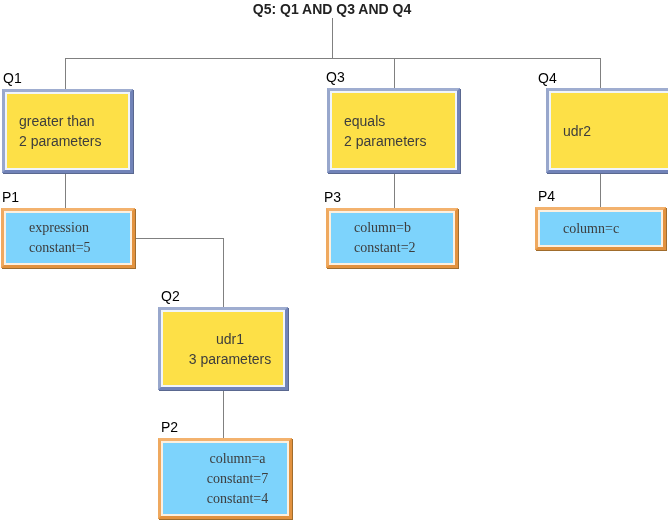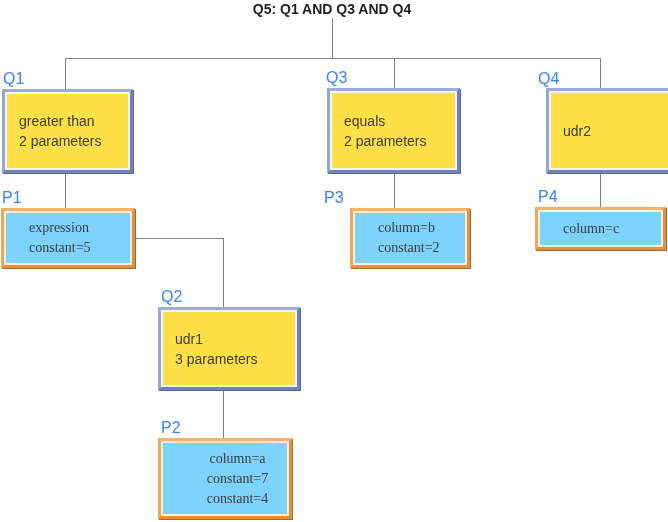--- a/index.html
+++ b/index.html
@@ -9,21 +9,21 @@
     font-family:"Liberation Sans","DejaVu Sans",sans-serif;
   }
   .title{
     position:absolute;top:1px;left:332px;transform:translateX(-50%);
     white-space:nowrap;font-size:14px;font-weight:bold;color:#222;
   }
   .conn{position:absolute;background:#808080;}
   .conn.h{height:1px;}
   .conn.v{width:1px;}
   .node-label{
-    position:absolute;font-size:16px;color:#3b82f6;white-space:nowrap;
+    position:absolute;font-size:14px;color:#000000;white-space:nowrap;
   }
   .box{
     position:absolute;box-sizing:border-box;
     display:flex;flex-direction:column;justify-content:center;
     font-size:14px;line-height:20px;color:#3d3d3d;
   }
   .box span{display:block;white-space:nowrap;}
   .box.blue{
     background:#fde047;
     border:3px solid;
@@ -36,24 +36,24 @@
     border:3px solid;
     border-color:#f3b26e #e2923f #e2923f #efa95f;
     box-shadow: inset 0 0 0 2px #fdf0df, 1px 1px 0 #a8library;
     box-shadow: inset 0 0 0 2px #fdf0df, 1px 1px 0 #a06c2c;
     padding-left:25px;
     font-family:Liberation Serif, serif;
   }
   
   .pos-q1-label{left:3px;top:70px;}   .pos-q1{left:2px;top:89px;width:131px;height:84px;}
   .pos-p1-label{left:2px;top:189px;}  .pos-p1{left:1px;top:208px;width:134px;height:60px;}
-  .pos-q2-label{left:161px;top:288px;}.pos-q2{left:158px;top:307px;width:142px;height:83px;}
+  .pos-q2-label{left:161px;top:288px;}.pos-q2{left:158px;top:307px;width:130px;height:83px;align-items:center;}
   .pos-p2-label{left:161px;top:419px;}.pos-p2{left:158px;top:438px;width:134px;height:81px;align-items:center;}
   .pos-q3-label{left:326px;top:69px;} .pos-q3{left:327px;top:88px;width:133px;height:85px;}
-  .pos-p3-label{left:324px;top:189px;}.pos-p3{left:326px;top:208px;width:120px;height:60px;margin-left:24px;}
+  .pos-p3-label{left:324px;top:189px;}.pos-p3{left:326px;top:208px;width:132px;height:60px;}
   .pos-q4-label{left:538px;top:70px;} .pos-q4{left:535px;top:88px;width:131px;height:85px;margin-left:11px;}
   .pos-p4-label{left:538px;top:188px;}.pos-p4{left:535px;top:207px;width:131px;height:43px;}
 </style>
 </head>
 <body>
 
 <div class="title">Q5: Q1 AND Q3 AND Q4</div>
 
 <div class="conn v" style="left:332px;top:18px;height:41px;"></div>
 <div class="conn h" style="left:65px;top:58px;width:536px;"></div>

